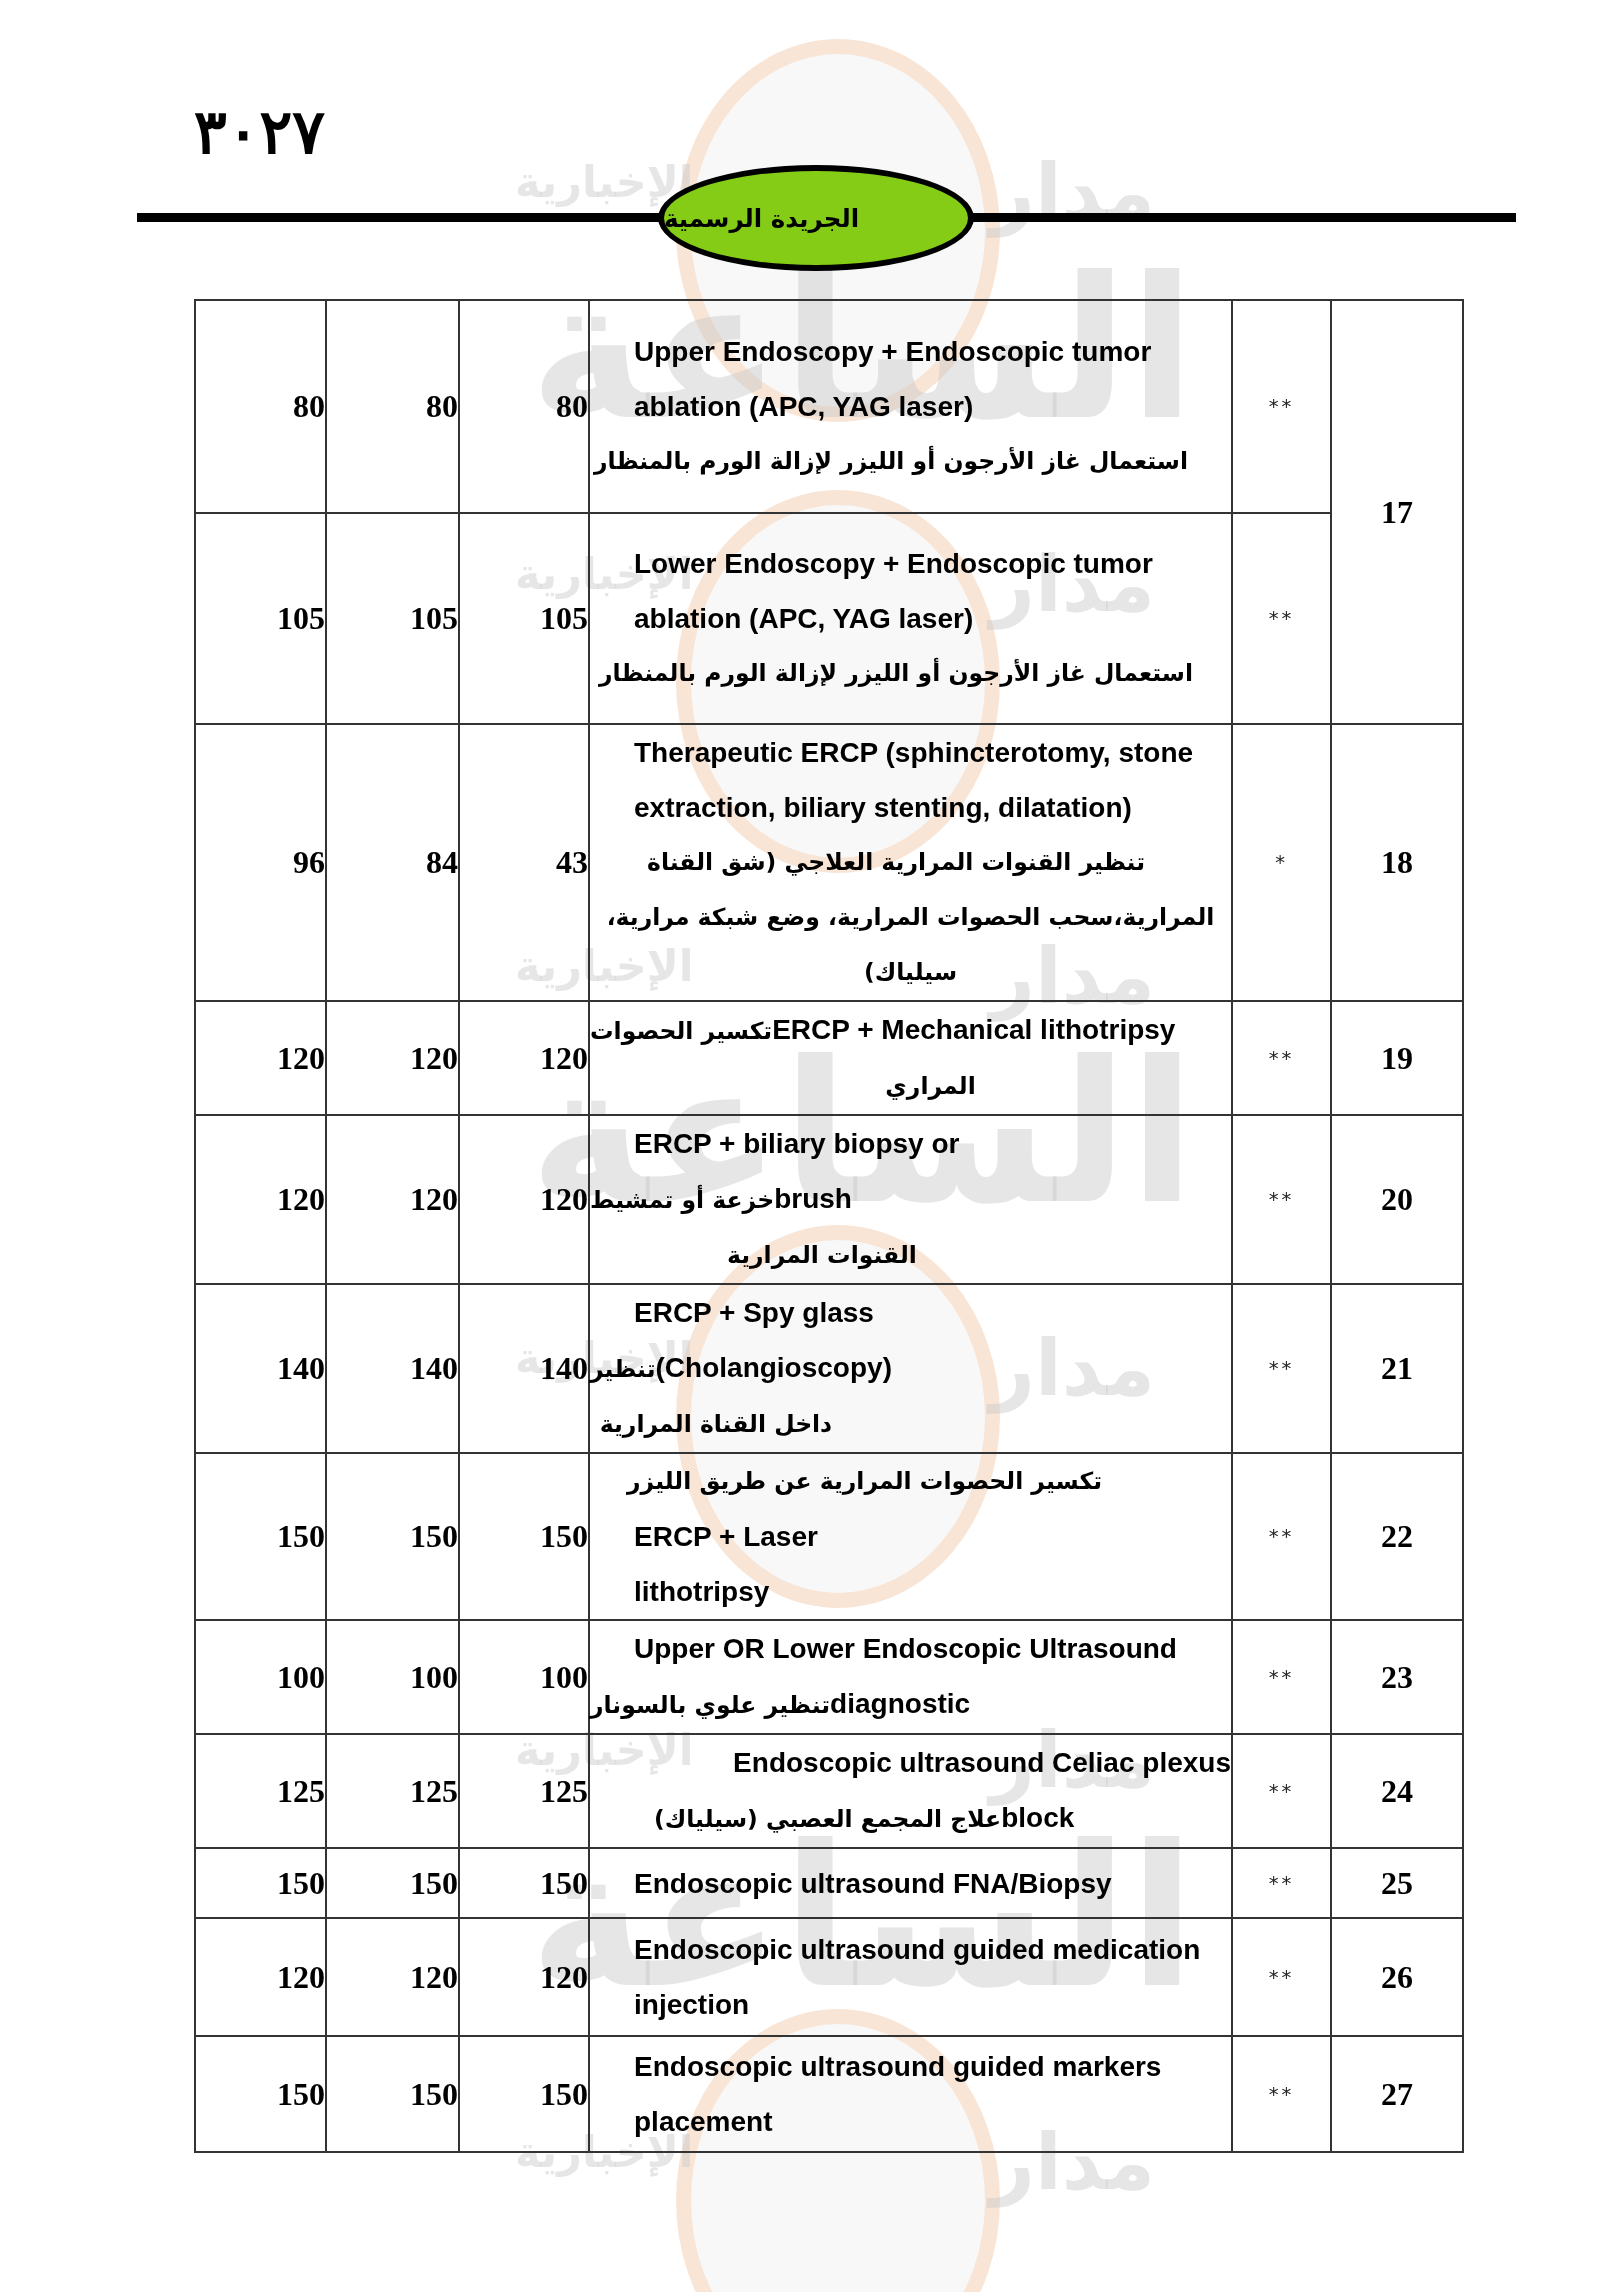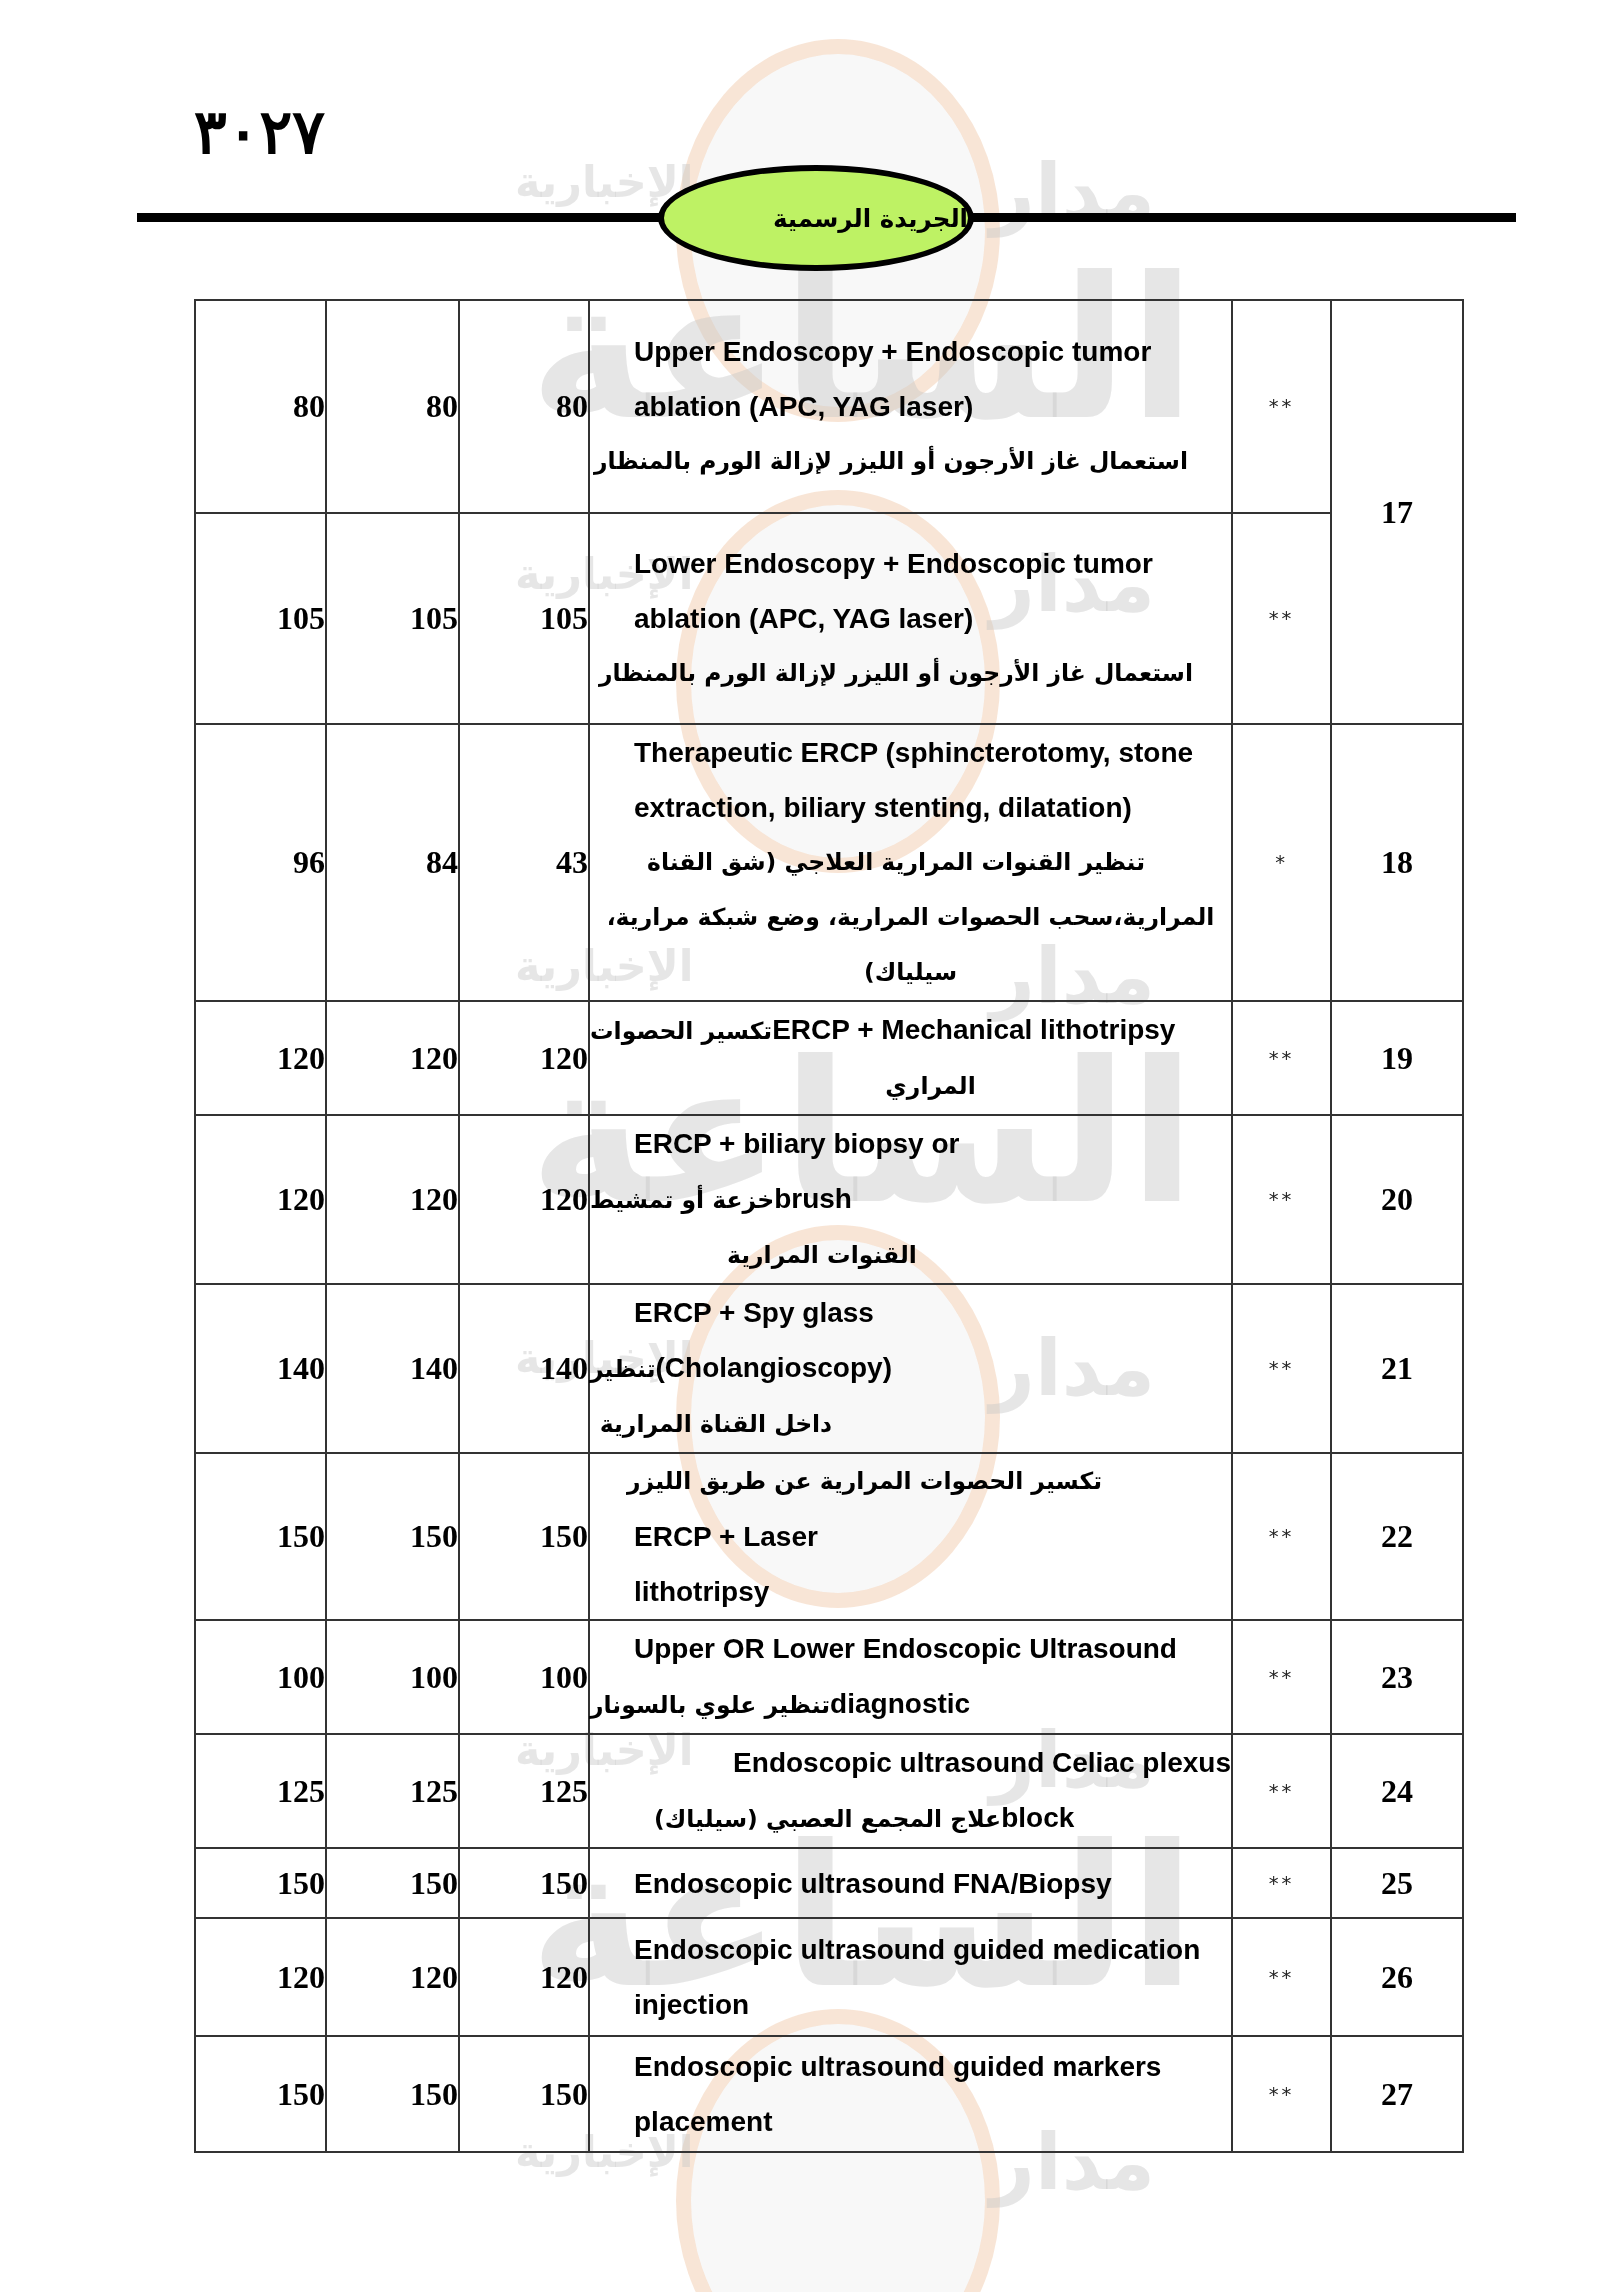--- a/index.html
+++ b/index.html
@@ -6,21 +6,21 @@
     body { width: 1621px; height: 2293px; position: relative; overflow: hidden; font-family: "Liberation Sans", sans-serif; color: #000; }
 
     
     .wm { position: absolute; pointer-events: none; }
     .wm-clock { border-radius: 50%; border: 15.7px solid rgba(245,160,90,0.22); background: rgba(235,235,235,0.35); }
     .wm-text { font-family: "DejaVu Sans", sans-serif; font-weight: bold; color: rgba(200,200,200,0.45); direction: rtl; white-space: nowrap; }
 
     
     .page-number { position: absolute; left: 194px; top: 96px; font-family: "DejaVu Serif", serif; font-weight: bold; font-size: 61px; letter-spacing: 3.9px; direction: rtl; }
     .header-rule { position: absolute; left: 137px; top: 213px; width: 1379px; height: 8.8px; background: #000; }
-    .header-ellipse { position: absolute; left: 658px; top: 165px; width: 304px; height: 94px; border: 6.9px solid #000; border-radius: 50%; background: #bef264; display: flex; align-items: center; justify-content: flex-end; }
+    .header-ellipse { position: absolute; left: 658px; top: 165px; width: 304px; height: 94px; border: 6.9px solid #000; border-radius: 50%; background: #84cc16; display: flex; align-items: center; justify-content: flex-start; }
     .header-ellipse span { font-family: "DejaVu Sans", sans-serif; font-weight: bold; font-size: 24.5px; direction: rtl; }
 
     
     table.fees { position: absolute; left: 194px; top: 299px; width: 1269px; border-collapse: collapse; table-layout: fixed; }
     table.fees td { border: 2px solid #333; padding: 0; vertical-align: middle; }
     td.num { text-align: right; font-family: "Liberation Serif", serif; font-weight: bold; font-size: 32px; }
     td.star { text-align: center; font-family: "DejaVu Sans", sans-serif; font-size: 19.6px; letter-spacing: 2.9px; color: #222; }
     td.idx { text-align: center; font-family: "Liberation Serif", serif; font-weight: bold; font-size: 32px; }
     td.desc { padding: 3.9px 13.7px 3.9px 14.7px; font-weight: bold; font-size: 28px; line-height: 55px; }
     .en { display: block; direction: ltr; text-align: left; font-family: "Liberation Sans", sans-serif; padding-left: 44px; }

